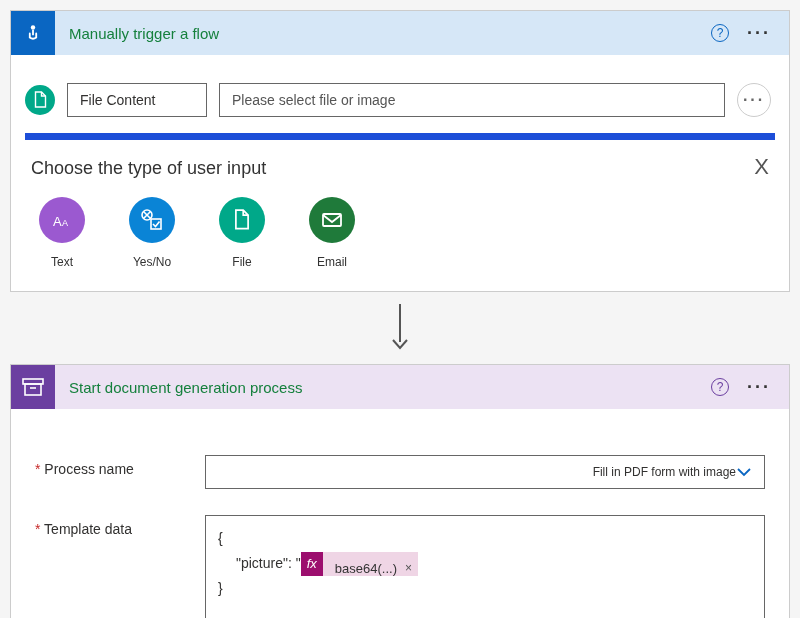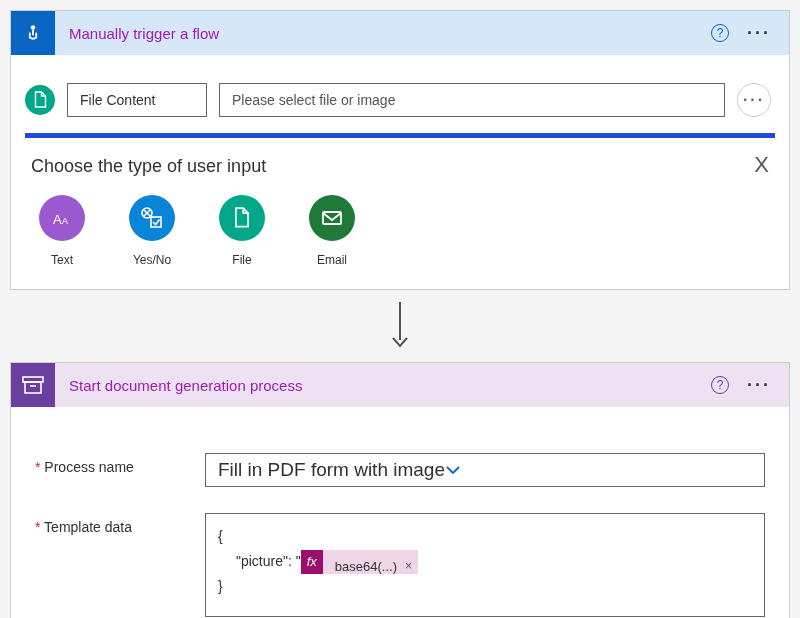--- a/index.html
+++ b/index.html
@@ -32,21 +32,21 @@
     align-items: center;
     justify-content: center;
     color: #fff;
     flex: 0 0 44px;
   }
   .trigger .head-icon { background: #0a66c2; }
   .action  .head-icon { background: #6b3fa0; }
   .head-title {
     margin-left: 14px;
     font-size: 15px;
-    color: #a21caf;
+    color: #15803d;
     flex: 1;
   }
   .head-right {
     display: flex;
     align-items: center;
     gap: 18px;
     padding-right: 18px;
   }
   .help-circle {
     width: 18px; height: 18px; border-radius: 50%;
@@ -73,21 +73,21 @@
     padding:0 12px; font-size:14px; background:#fff;
   }
   .param-name { width:140px; }
   .param-desc { flex:1; color:#555; }
   .row-dots-wrap {
     width:34px; height:34px; border:1px solid #ccc; border-radius:50%;
     display:flex; align-items:center; justify-content:center;
   }
   
   .choose-panel {
-    border-top:5px solid #1d4ed8;
+    border-top:7px solid #1d4ed8;
     margin: 0 14px;
     padding: 18px 6px 22px 6px;
     position:relative;
   }
   .choose-title { font-size:18px; color:#333; margin-bottom:18px; }
   .close-x {
     position:absolute; right:6px; top:14px;
     font-size:22px; color:#555; font-family:Arial,sans-serif;
   }
   .types {
@@ -118,21 +118,21 @@
     display:flex; align-items:flex-start; margin-bottom:26px;margin-top:24px;
   }
   .form-row:last-child{margin-bottom:0;}
   .form-label {
     width:170px; font-size:14px; color:#323130; padding-top:6px;
   }
   .req::before { content:"* "; color:#c62828; }
   .form-field { flex:1; }
   .select-box {
     border:1px solid #666; height:34px; display:flex; align-items:center;
-    padding:0 12px; justify-content:flex-start; font-size:19px;
+    padding:0 12px; justify-content:flex-end; font-size:12px;
   }
   .chevron { color:#0a66c2; }
   .code-box {
     border:1px solid #666; padding:10px 12px 16px 12px; font-size:14px;
     line-height:1.8;
   }
   .code-line2 { padding-left:18px; display:flex; align-items:center; gap:0; }
   .fx-badge {
     background:#9c0e6e; color:#fff; height:24px; padding:0 6px;
     display:inline-flex; align-items:center; font-style:italic; font-size:13px;

